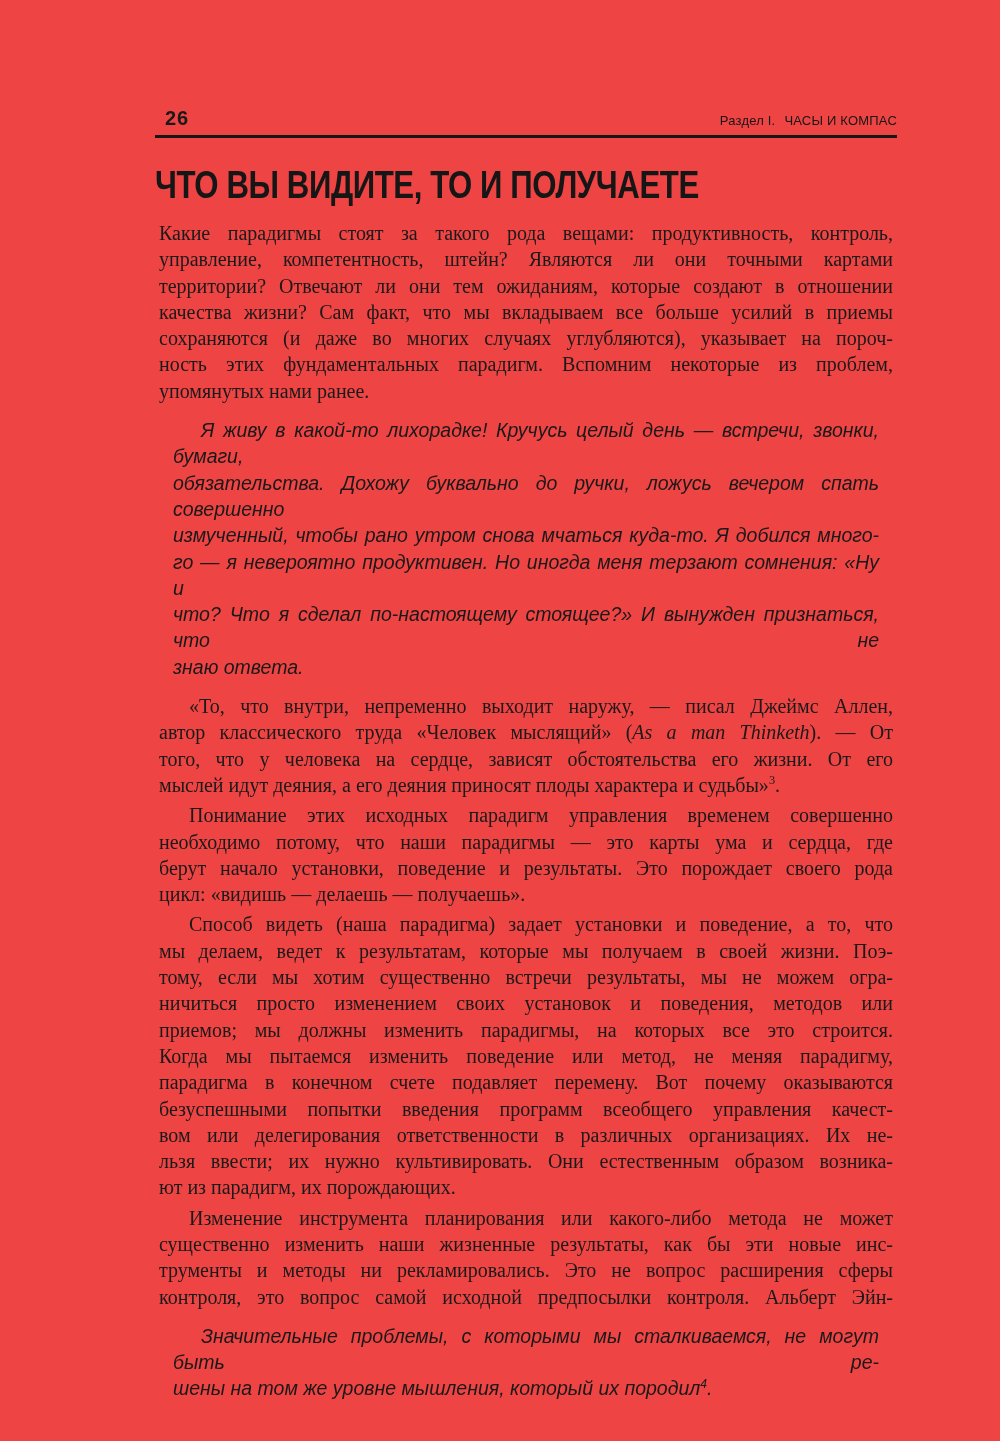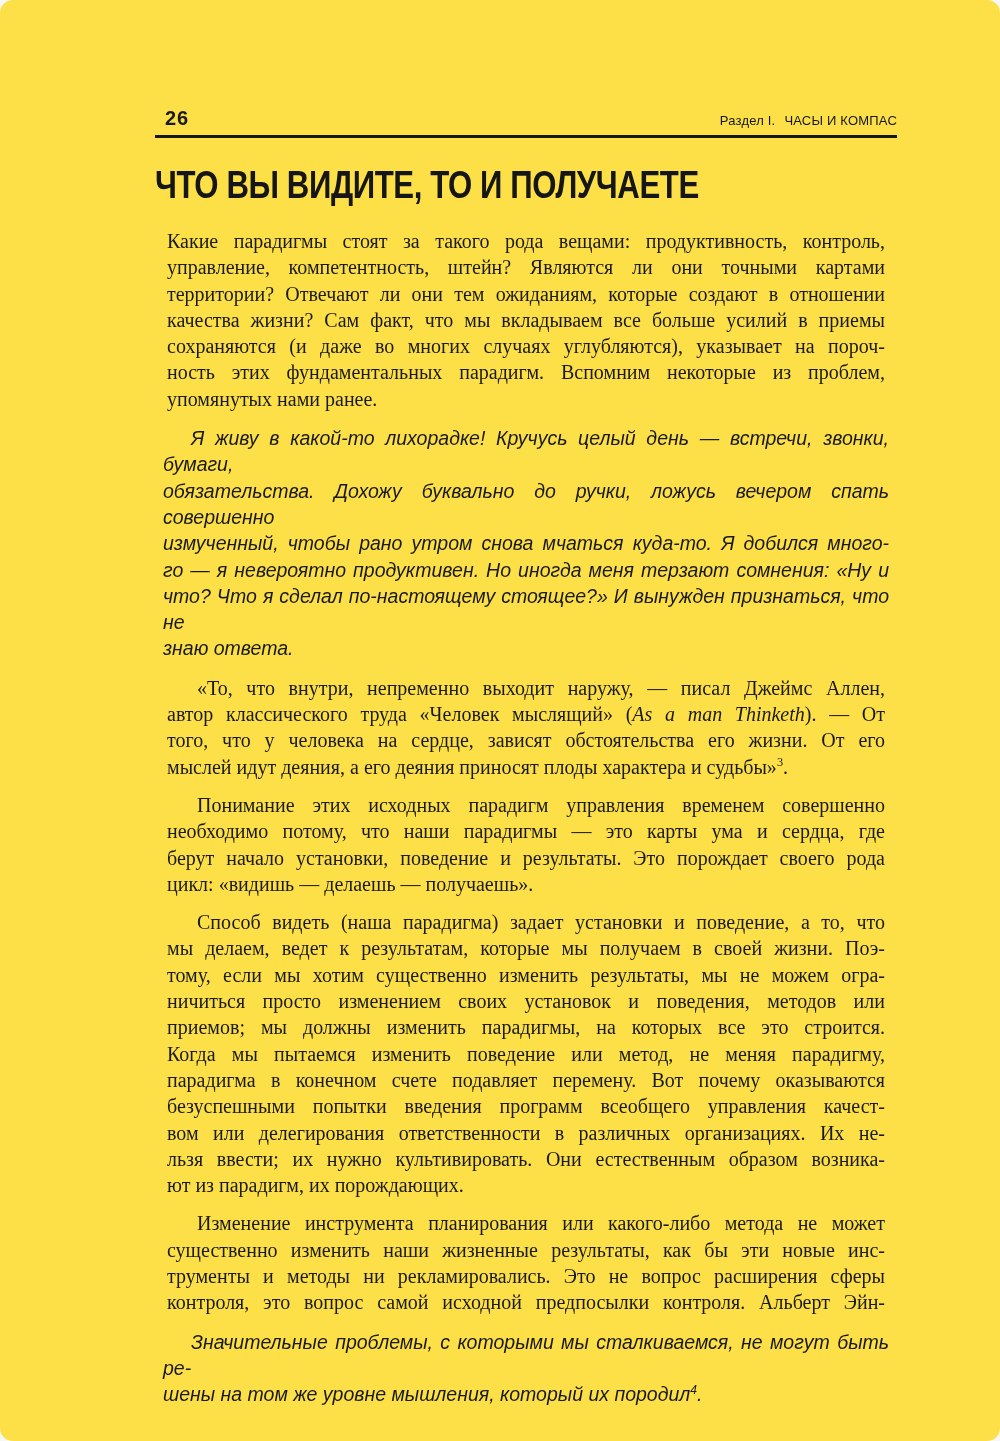--- a/index.html
+++ b/index.html
@@ -4,24 +4,23 @@
 <style>
   html, body { margin: 0; padding: 0; }
   body {
     width: 1000px; height: 1441px;
     background: #f7f7f5;
     font-family: "Liberation Serif", "DejaVu Serif", serif;
   }
   .page {
     position: relative;
     width: 1000px; height: 1441px;
-    background: #fde047;
+    background: #ef4444;
     color: #1a1a1a;
     overflow: hidden;
-    border-radius: 13px;
   }
   
   .running-head {
     position: absolute;
     left: 155px; top: 107px; width: 742px;
     display: flex; justify-content: space-between; align-items: baseline;
     font-family: "Liberation Sans", "DejaVu Sans", sans-serif;
   }
   .page-number {
     font-weight: bold; font-size: 20px; letter-spacing: 1px;
@@ -47,30 +46,30 @@
     white-space: nowrap;
     transform: scaleX(0.82);
     transform-origin: left top;
     color: #161616;
   }
   
   .text-column {
     position: absolute;
     left: 155px; top: 216px; width: 742px;
   }
-  .block { margin: 12px; }
+  .block { margin: 4px; }
   .block.paragraph {
     font-family: "Liberation Serif", "DejaVu Serif", serif;
     font-size: 20px; line-height: 26.3px;
   }
   .block.quote {
     font-family: "Liberation Sans", "DejaVu Sans", sans-serif;
     font-style: italic;
     font-size: 19.5px; line-height: 26.3px;
-    margin: 13px 8px;
+    margin: 13px 18px;
     color: #191919;
   }
   .line {
     text-align: justify;
     text-align-last: justify;
   }
   .line.last { text-align-last: left; }
   .line.first-indent { text-indent: 30px; }
   .quote .line.first-indent { text-indent: 28px; }
   .line sup {
@@ -122,21 +121,21 @@
       </div>
       <div class="block paragraph">
         <div class="line first-indent">Понимание этих исходных парадигм управления временем совершенно</div>
         <div class="line">необходимо потому, что наши парадигмы — это карты ума и сердца, где</div>
         <div class="line">берут начало установки, поведение и результаты. Это порождает своего рода</div>
         <div class="line last">цикл: «видишь — делаешь — получаешь».</div>
       </div>
       <div class="block paragraph">
         <div class="line first-indent">Способ видеть (наша парадигма) задает установки и поведение, а то, что</div>
         <div class="line">мы делаем, ведет к результатам, которые мы получаем в своей жизни. Поэ-</div>
-        <div class="line">тому, если мы хотим существенно изменить результаты, мы не можем огра-</div>
+        <div class="line">тому, если мы хотим существенно встречи результаты, мы не можем огра-</div>
         <div class="line">ничиться просто изменением своих установок и поведения, методов или</div>
         <div class="line">приемов; мы должны изменить парадигмы, на которых все это строится.</div>
         <div class="line">Когда мы пытаемся изменить поведение или метод, не меняя парадигму,</div>
         <div class="line">парадигма в конечном счете подавляет перемену. Вот почему оказываются</div>
         <div class="line">безуспешными попытки введения программ всеобщего управления качест-</div>
         <div class="line">вом или делегирования ответственности в различных организациях. Их не-</div>
         <div class="line">льзя ввести; их нужно культивировать. Они естественным образом возника-</div>
         <div class="line last">ют из парадигм, их порождающих.</div>
       </div>
       <div class="block paragraph">

